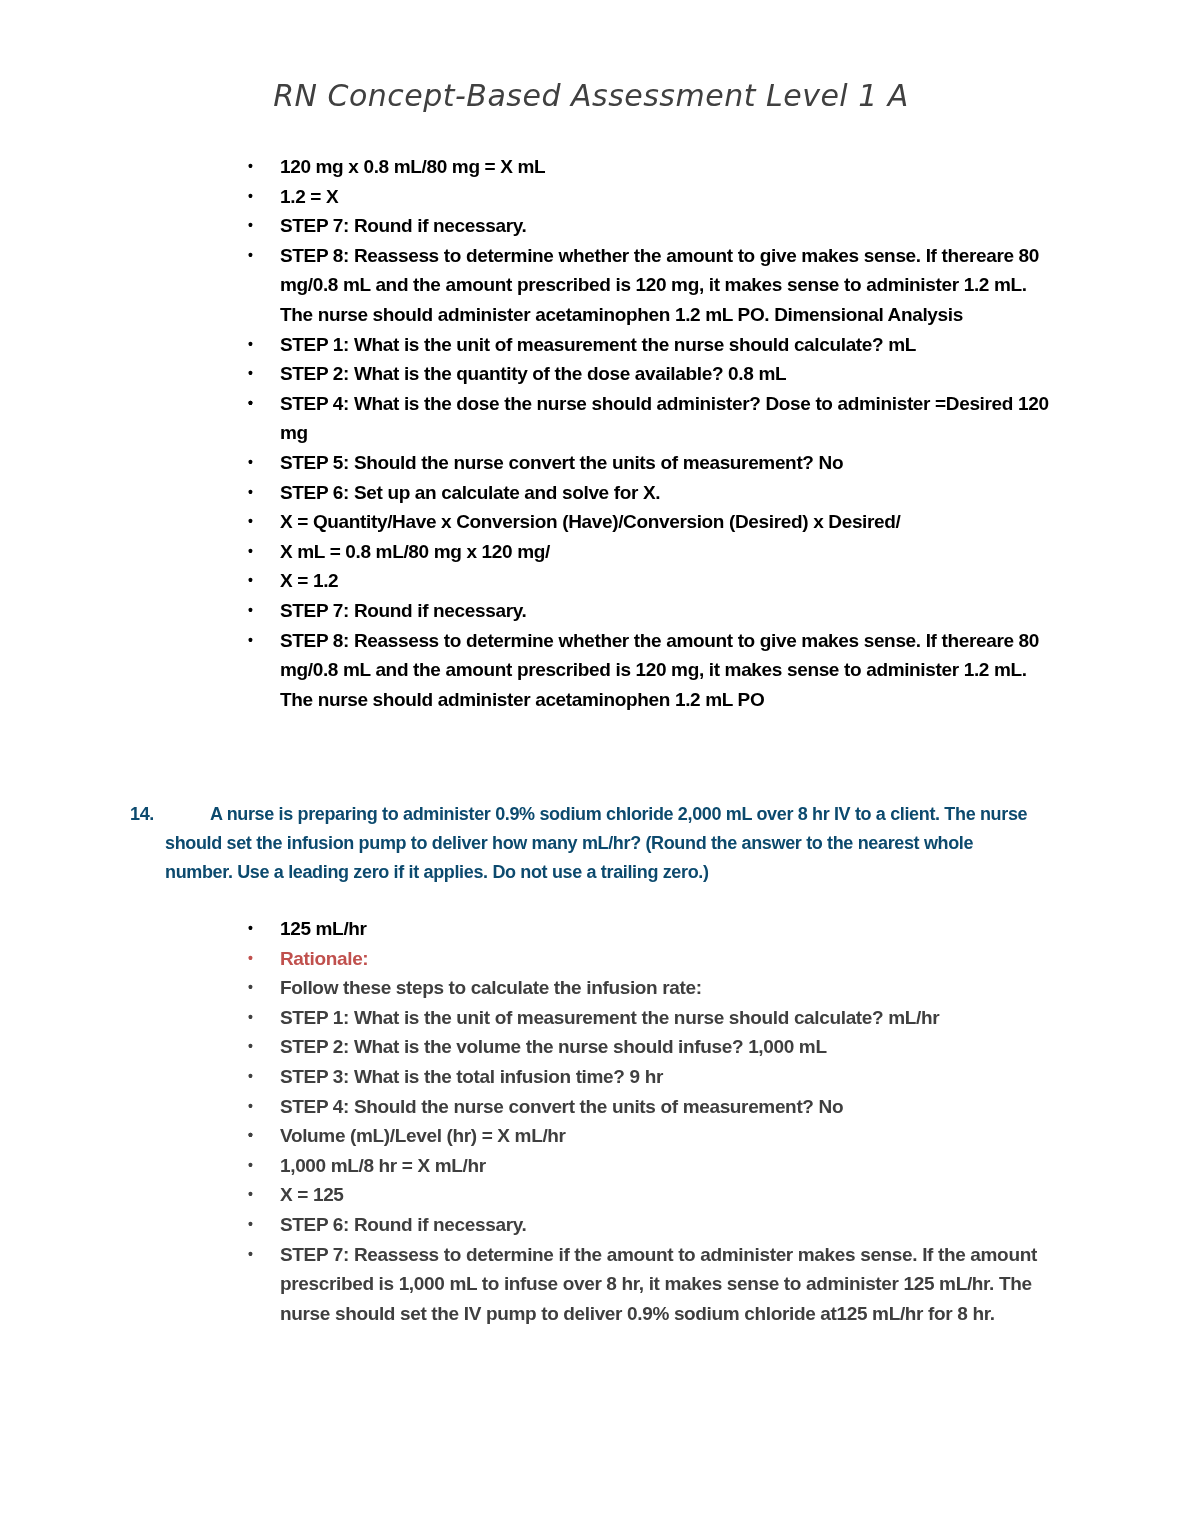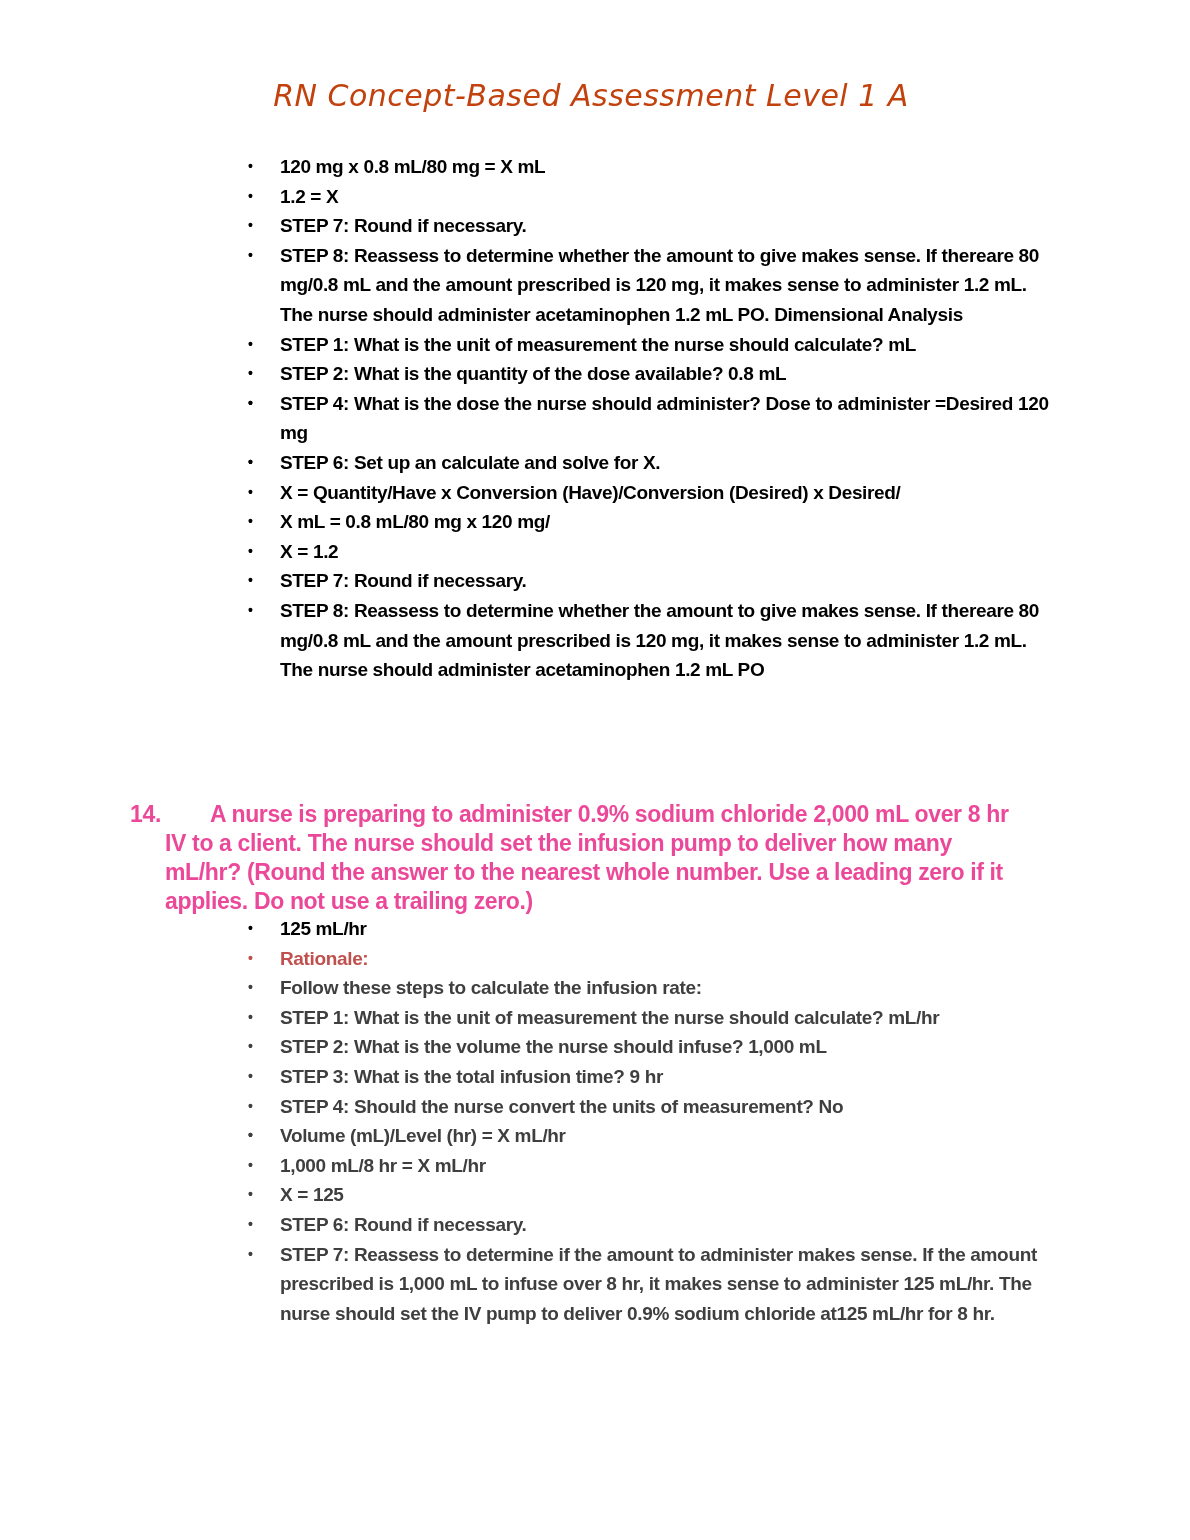--- a/index.html
+++ b/index.html
@@ -11,21 +11,21 @@
     font-family: "Liberation Sans", "DejaVu Sans", sans-serif;
   }
   .title {
     position: absolute;
     left: 0; right: 8px;
     top: 78px;
     text-align: center;
     font-family: "DejaVu Sans", sans-serif;
     font-style: oblique;
     font-size: 30px;
-    color: #c2410c;
+    color: #404040;
     letter-spacing: 0.5px;
   }
   .block {
     position: absolute;
     left: 0;
     width: 1190px;
   }
   ul.bullets {
     list-style: none;
     margin: 0;
@@ -47,24 +47,24 @@
     top: 0;
     font-size: 14px;
   }
   ul.bullets.gray li { color: #3f3f3f; }
   ul.bullets li.rationale { color: #c0504d; }
   .question {
     position: absolute;
     top: 800px;
     left: 130px;
     width: 900px;
-    font-size: 23px;
+    font-size: 18px;
     line-height: 29px;
     font-weight: bold;
-    color: #ec4899;
+    color: #0c4a6e;
     letter-spacing: -0.35px;
   }
   .question .qnum {
     position: absolute;
     left: 0; top: 0;
   }
   .question .qtext {
     padding-left: 35px;
     text-indent: 45px;
   }
@@ -77,21 +77,21 @@
 <div class="block" style="top:152px;">
   <ul class="bullets">
     <li><span class="bullet">•</span><span>120 mg x 0.8 mL/80 mg = X mL</span></li>
     <li><span class="bullet">•</span><span>1.2 = X</span></li>
     <li><span class="bullet">•</span><span>STEP 7: Round if necessary.</span></li>
     <li><span class="bullet">•</span><span>STEP 8: Reassess to determine whether the amount to give makes sense. If thereare 80 mg/0.8 mL and the amount prescribed is 120 mg, it makes sense to administer 1.2 mL. The nurse should administer acetaminophen 1.2 mL PO. Dimensional Analysis</span></li>
     <li><span class="bullet">•</span><span>STEP 1: What is the unit of measurement the nurse should calculate? mL</span></li>
     <li><span class="bullet">•</span><span>STEP 2: What is the quantity of the dose available? 0.8 mL</span></li>
     <li><span class="bullet">•</span></li>
     <li><span class="bullet">•</span><span>STEP 4: What is the dose the nurse should administer? Dose to administer =Desired 120 mg</span></li>
-    <li><span class="bullet">•</span></li>
+    <li><span class="bullet">•</span><span>STEP 5: Should the nurse convert the units of measurement? No</span></li>
     <li><span class="bullet">•</span><span>STEP 6: Set up an calculate and solve for X.</span></li>
     <li><span class="bullet">•</span><span>X = Quantity/Have x Conversion (Have)/Conversion (Desired) x Desired/</span></li>
     <li><span class="bullet">•</span><span>X mL = 0.8 mL/80 mg x 120 mg/</span></li>
     <li><span class="bullet">•</span><span>X = 1.2</span></li>
     <li><span class="bullet">•</span><span>STEP 7: Round if necessary.</span></li>
     <li><span class="bullet">•</span><span>STEP 8: Reassess to determine whether the amount to give makes sense. If thereare 80 mg/0.8 mL and the amount prescribed is 120 mg, it makes sense to administer 1.2 mL. The nurse should administer acetaminophen 1.2 mL PO</span></li>
   </ul>
 </div>
 
 <div class="question">

